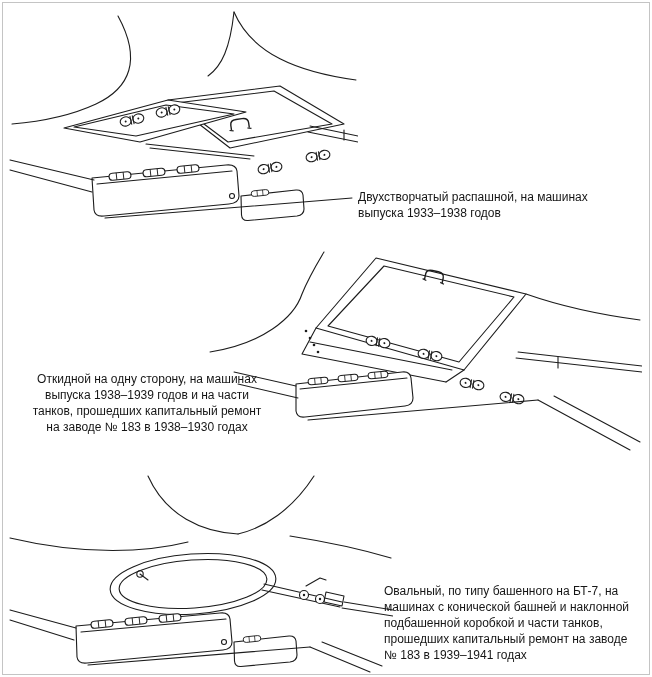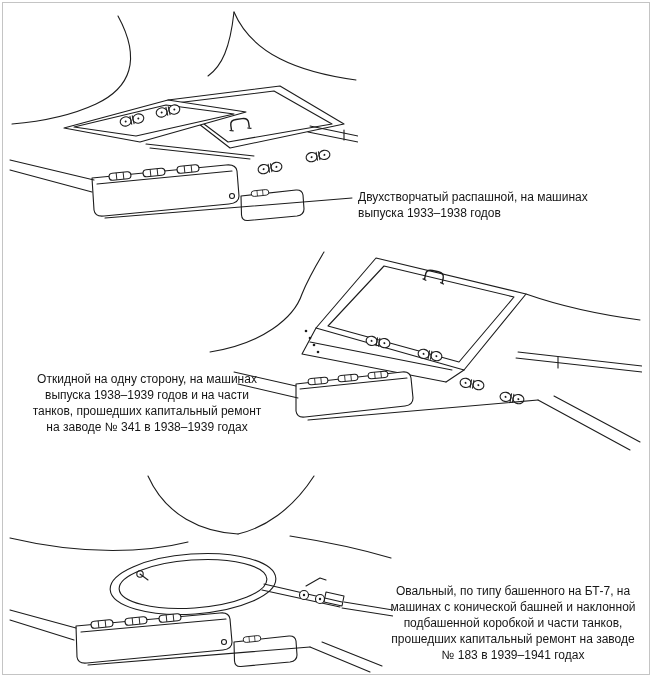--- a/index.html
+++ b/index.html
@@ -111,21 +111,21 @@
     <use href="#knuckle" transform="translate(142,128) rotate(-6) scale(0.9)"></use>
     <use href="#knuckle" transform="translate(172,125) rotate(-6) scale(0.9)"></use>
     <path d="M28,122 L90,136"></path>
     <path d="M32,134 L92,148"></path>
     <path d="M102,170 L332,150"></path>
     <path d="M332,150 L424,200"></path>
     <path d="M348,146 L434,192"></path>
   </g>
 </svg>
 
-<div class="caption" style="left:28px;top:372px;width:238px;text-align:center">Откидной на одну сторону, на машинах выпуска 1938–1939 годов и на части танков, прошедших капитальный ремонт на заводе № 341 в 1938–1939 годах</div>
+<div class="caption" style="left:28px;top:372px;width:238px;text-align:center">Откидной на одну сторону, на машинах выпуска 1938–1939 годов и на части танков, прошедших капитальный ремонт на заводе № 183 в 1938–1930 годах</div>
 
 <svg class="drawing" style="left:8px;top:474px;" width="385" height="200" viewBox="0 0 385 200">
   <g class="ink">
     <path d="M140,2 C158,42 194,58 230,60"></path>
     <path d="M306,2 C284,36 256,54 230,60"></path>
     <path d="M2,64 C78,82 140,78 180,68"></path>
     <path d="M282,62 C320,68 356,76 383,84"></path>
     <g transform="rotate(-4 185 110)">
       <ellipse class="panel" cx="185" cy="110" rx="83" ry="30"></ellipse>
       <ellipse cx="185" cy="110" rx="74" ry="24"></ellipse>
@@ -151,13 +151,13 @@
     <path class="panel" d="M226,168 L281,162 Q287,161.5 288,167 L289,181 Q289,187 282,188 L233,192.5 Q227,193 226.5,187 Z"></path>
     <use href="#knuckle" transform="translate(244,165) rotate(-6) scale(0.8)"></use>
     <path d="M2,136 L68,154"></path>
     <path d="M2,146 L66,166"></path>
     <path d="M80,191 L302,173"></path>
     <path d="M302,173 L362,198"></path>
     <path d="M314,168 L374,192"></path>
   </g>
 </svg>
 
-<div class="caption" style="left:384px;top:584px;width:258px;text-align:center">Овальный, по типу башенного на БТ-7, на машинах с конической башней и наклонной подбашенной коробкой и части танков, прошедших капитальный ремонт на заводе № 183 в 1939–1941 годах</div>
+<div class="caption" style="left:384px;top:584px;width:258px;text-align:left">Овальный, по типу башенного на БТ-7, на машинах с конической башней и наклонной подбашенной коробкой и части танков, прошедших капитальный ремонт на заводе № 183 в 1939–1941 годах</div>
 
 </body></html>

